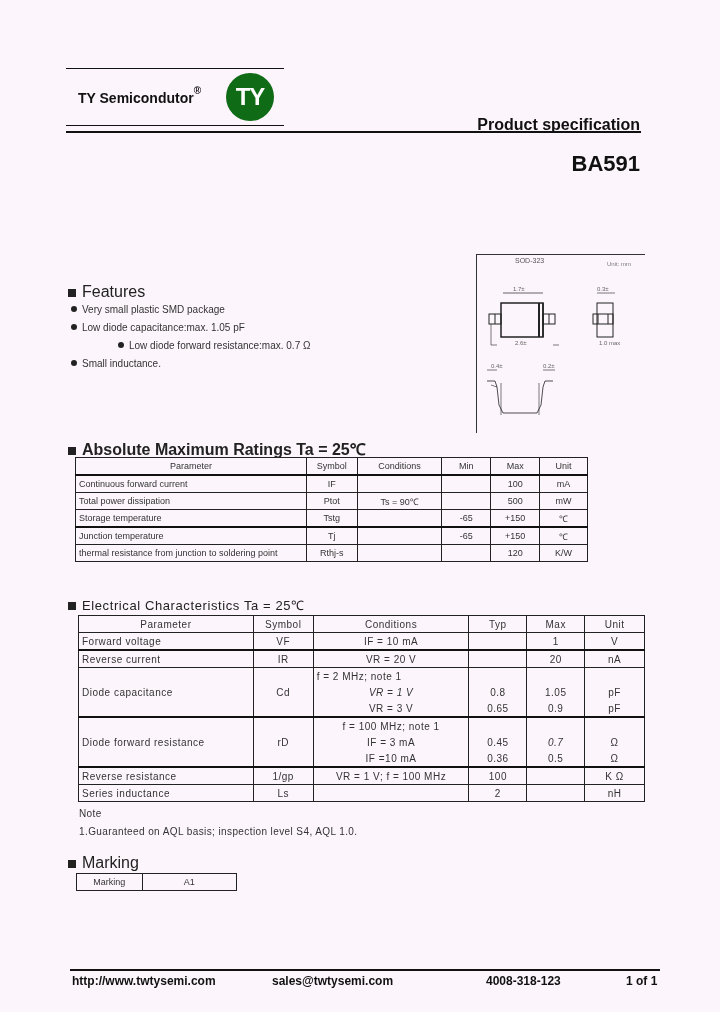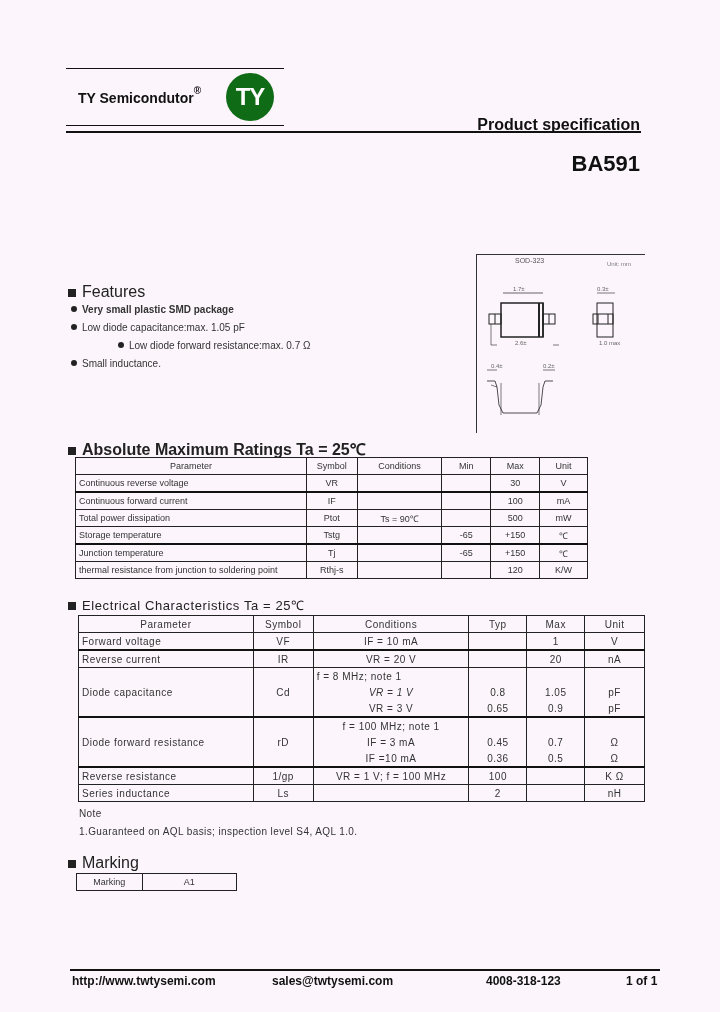--- a/index.html
+++ b/index.html
@@ -35,21 +35,21 @@
 
 <div class="hline" style="left:66px;top:68px;width:218px;height:1px;"></div>
 <div class="abs brand"><span>TY  Semicondutor</span><sup>®</sup></div>
 <div class="abs logo">TY</div>
 <div class="hline" style="left:66px;top:125px;width:218px;height:1px;"></div>
 <div class="hline" style="left:66px;top:131px;width:575px;height:2px;"></div>
 <div class="abs prodspec">Product specification</div>
 <div class="abs partno">BA591</div>
 
 <div class="abs section" style="left:68px;top:283px;"><span class="sq"></span><span>Features</span></div>
-<div class="abs feat" style="left:71px;top:304px;font-weight:bold;"><span class="dot"></span><span>Very small plastic SMD package</span></div>
+<div class="abs feat" style="left:71px;top:304px;"><span class="dot"></span><span>Very small plastic SMD package</span></div>
 <div class="abs feat" style="left:71px;top:322px;"><span class="dot"></span><span>Low diode capacitance:max. 1.05 pF</span></div>
 <div class="abs feat" style="left:71px;top:340px;padding-left:47px;"><span class="dot"></span><span>Low diode forward resistance:max. 0.7 Ω</span></div>
 <div class="abs feat" style="left:71px;top:358px;"><span class="dot"></span><span>Small inductance.</span></div>
 
 <div class="abs pkg">
   <div class="abs pkg-title">SOD-323</div>
   <div class="abs pkg-unit">Unit: mm</div>
   <svg width="168" height="178" style="position:absolute;left:0;top:0;">
     <g stroke="#222" fill="none" stroke-width="1">
       <line x1="26" y1="38" x2="66" y2="38" stroke-width="0.7"></line>
@@ -98,28 +98,20 @@
     </colgroup>
   <tbody>
       <tr>
     <td class="c">Parameter</td>
     <td class="c">Symbol</td>
     <td class="c">Conditions</td>
     <td class="c">Min</td>
     <td class="c">Max</td>
     <td class="c">Unit</td>
   </tr>
-  <tr>
-    <td>Continuous reverse voltage</td>
-    <td class="c">VR</td>
-    <td class="c"></td>
-    <td class="c"></td>
-    <td class="c">30</td>
-    <td class="c">V</td>
-  </tr>
   <tr class="thick-top">
     <td>Continuous forward current</td>
     <td class="c">IF</td>
     <td class="c"></td>
     <td class="c"></td>
     <td class="c">100</td>
     <td class="c">mA</td>
   </tr>
   <tr>
     <td>Total power dissipation</td>
@@ -187,21 +179,21 @@
     <td>Reverse current</td>
     <td class="c">IR</td>
     <td class="c">VR = 20 V</td>
     <td class="c"></td>
     <td class="c">20</td>
     <td class="c">nA</td>
   </tr>
   <tr>
     <td rowspan="3">Diode capacitance</td>
     <td rowspan="3" class="c">Cd</td>
-    <td style="border-bottom:none;">f = 8 MHz; note 1</td>
+    <td style="border-bottom:none;">f = 2 MHz; note 1</td>
     <td style="border-bottom:none;"></td>
     <td style="border-bottom:none;"></td>
     <td style="border-bottom:none;"></td>
   </tr>
   <tr>
     <td class="c" style="border-top:none;border-bottom:none;font-style:italic;">VR = 1 V</td>
     <td class="c" style="border-top:none;border-bottom:none;">0.8</td>
     <td class="c" style="border-top:none;border-bottom:none;">1.05</td>
     <td class="c" style="border-top:none;border-bottom:none;">pF</td>
   </tr>
@@ -215,21 +207,21 @@
     <td rowspan="3">Diode forward resistance</td>
     <td rowspan="3" class="c">rD</td>
     <td class="c" style="border-bottom:none;">f = 100 MHz; note 1</td>
     <td style="border-bottom:none;"></td>
     <td style="border-bottom:none;"></td>
     <td style="border-bottom:none;"></td>
   </tr>
   <tr>
     <td class="c" style="border-top:none;border-bottom:none;margin-left:29px;">IF = 3 mA</td>
     <td class="c" style="border-top:none;border-bottom:none;">0.45</td>
-    <td class="c" style="border-top:none;border-bottom:none;">0.7</td>
+    <td class="c" style="border-top:none;border-bottom:none;font-style:italic;">0.7</td>
     <td class="c" style="border-top:none;border-bottom:none;">Ω</td>
   </tr>
   <tr>
     <td class="c" style="border-top:none;">IF =10 mA</td>
     <td class="c" style="border-top:none;">0.36</td>
     <td class="c" style="border-top:none;">0.5</td>
     <td class="c" style="border-top:none;">Ω</td>
   </tr>
   <tr class="thick-top">
     <td>Reverse resistance</td>

